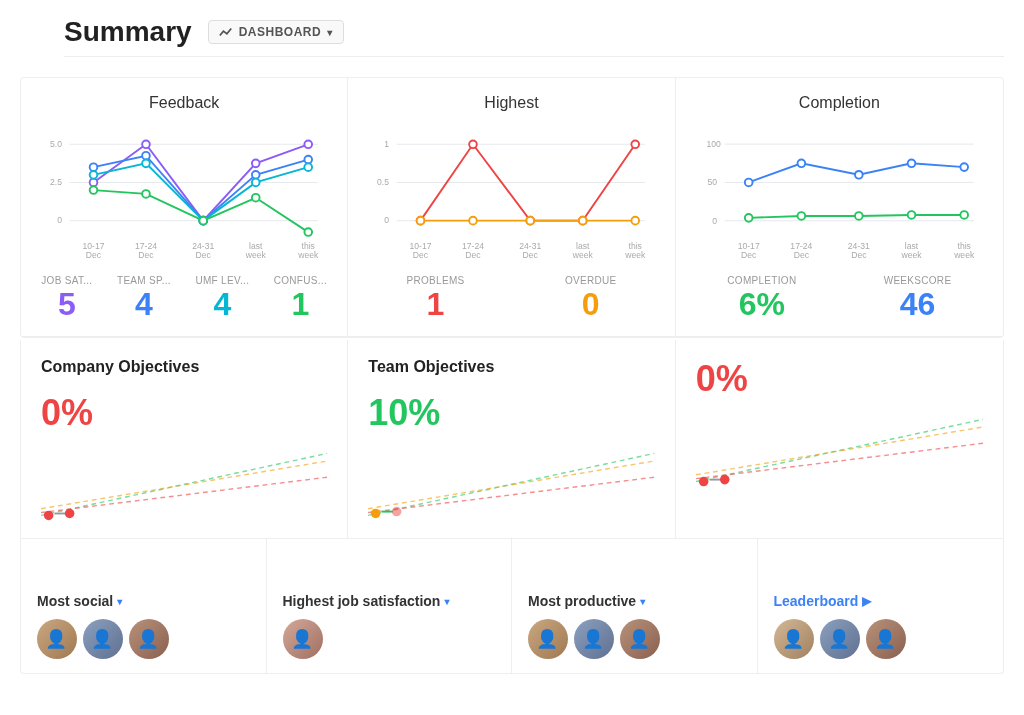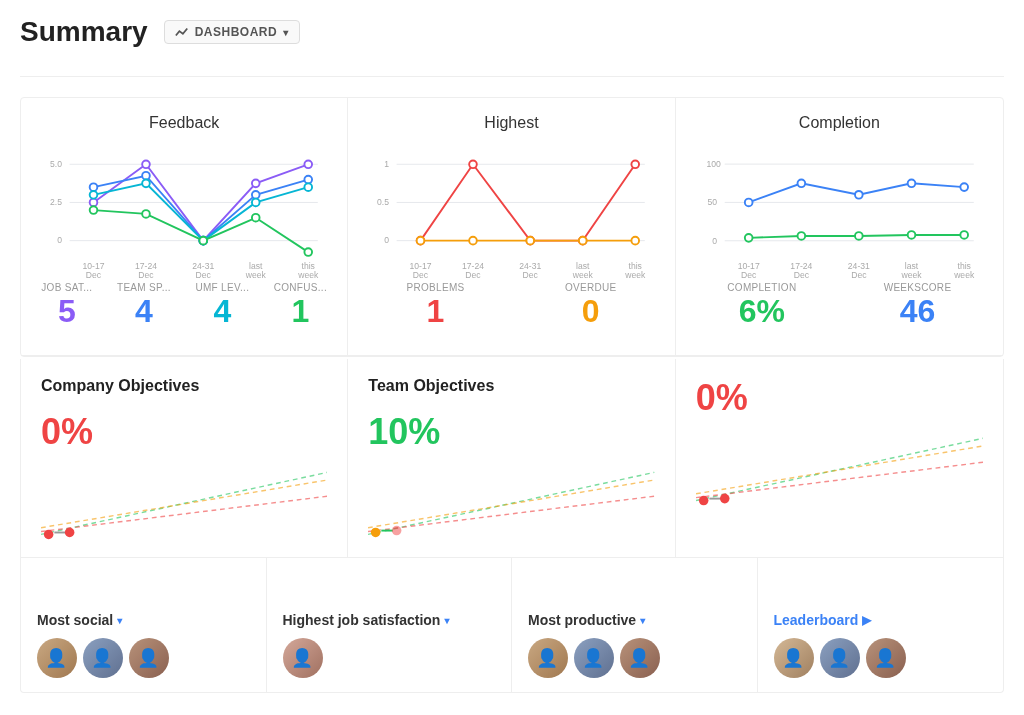--- a/index.html
+++ b/index.html
@@ -12,21 +12,22 @@
       min-height: 715px;
     }
 
     
     .header {
       display: flex;
       align-items: center;
       gap: 16px;
       margin-bottom: 20px;
       border-bottom: 1px solid #eee;
-      padding-bottom: 28px;
+      padding-bottom: 8px;
+      margin-left: 44px;
     }
     .page-title {
       font-size: 28px;
       font-weight: 700;
       color: #222;
     }
     .dashboard-btn {
       display: flex;
       align-items: center;
       gap: 6px;
@@ -47,21 +48,21 @@
       display: grid;
       grid-template-columns: 1fr 1fr 1fr;
       gap: 0;
       border: 1px solid #eee;
       border-radius: 4px;
       margin-bottom: 2px;
     }
 
     
     .chart-card {
-      padding: 16px 20px 28px;
+      padding: 16px 20px 16px;
       border-right: 1px solid #eee;
       border-bottom: 1px solid #eee;
     }
     .chart-card:nth-child(3) { border-right: none; }
 
     .card-title {
       text-align: center;
       font-size: 16px;
       font-weight: 500;
       color: #333;
@@ -73,21 +74,21 @@
       width: 100%;
       height: 140px;
       position: relative;
       text-align: right;
     }
 
     
     .stats-row {
       display: flex;
       justify-content: space-around;
-      margin-top: 0;
+      margin-top: 13px;
       gap: 24px;
     }
     .stat-item {
       text-align: center;
     }
     .stat-label {
       font-size: 10px;
       color: #999;
       text-transform: uppercase;
       letter-spacing: 0.3px;

